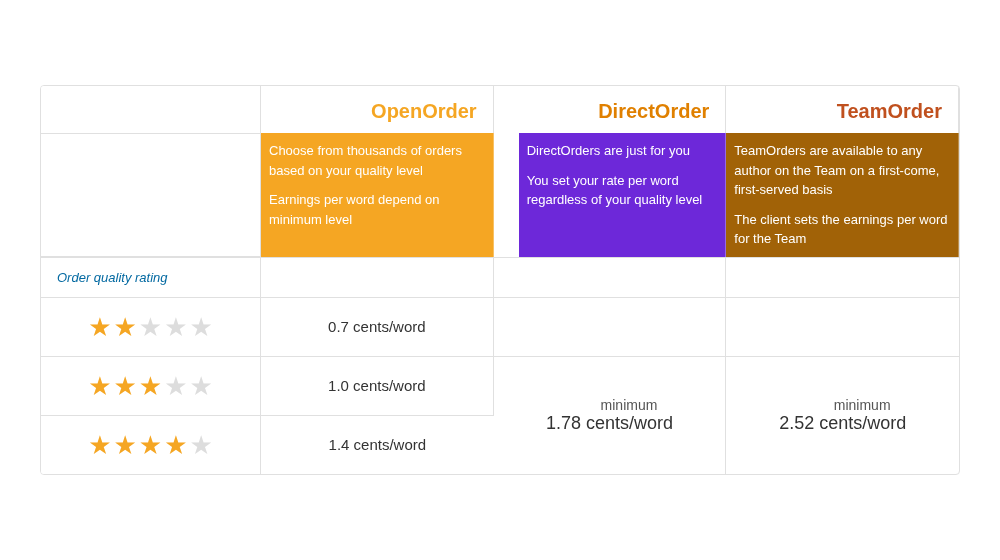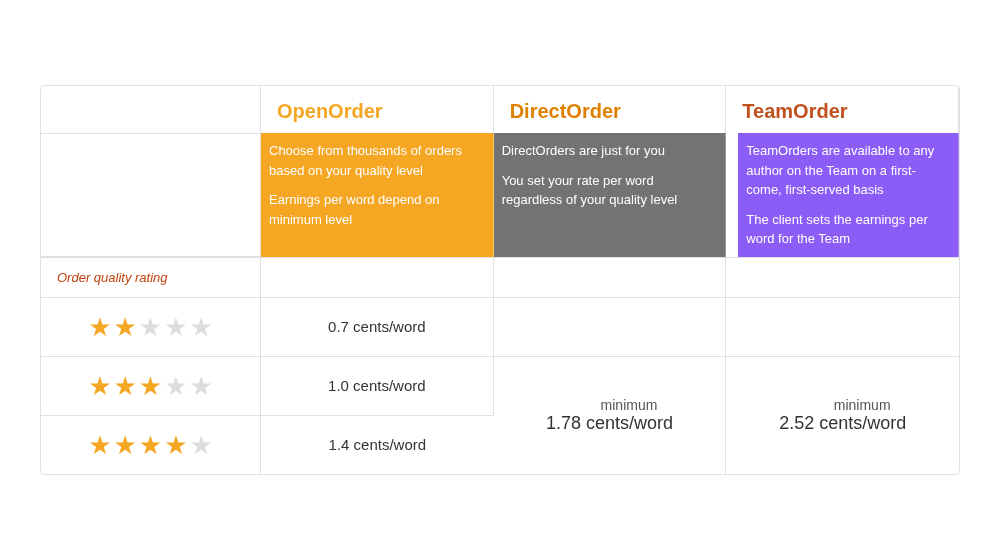--- a/index.html
+++ b/index.html
@@ -25,21 +25,21 @@
     }
 
     
     .header-empty {
       background: #fff;
       border-right: 1px solid #e0e0e0;
     }
 
     .header-cell {
       padding: 14px 16px 10px;
-      text-align: left;
+      text-align: right;
       border-right: 1px solid #e0e0e0;
       font-size: 20px;
       font-weight: bold;
     }
 
     .header-cell:last-child {
       border-right: none;
     }
 
     .header-open { color: #f5a623; }
@@ -60,40 +60,40 @@
       font-size: 13px;
       line-height: 1.5;
       border-right: 1px solid rgba(255,255,255,0.3);
     }
 
     .desc-cell:last-child {
       border-right: none;
     }
 
     .desc-open { background: #f5a623; }
-    .desc-direct { background: #737373; }
-    .desc-team { background: #8b5cf6; margin-left: 12px; }
+    .desc-direct { background: #6d28d9; margin-left: 25px; }
+    .desc-team { background: #a16207; }
 
     .desc-cell p + p {
       margin-top: 10px;
     }
 
     
     .row-label {
       background: #fff;
       border-right: 1px solid #e0e0e0;
       border-top: 1px solid #e0e0e0;
       display: flex;
       align-items: center;
       padding: 0 16px;
     }
 
     .row-label-header {
       font-size: 13px;
-      color: #c2410c;
+      color: #0369a1;
       font-style: italic;
       padding: 12px 16px;
       border-top: 1px solid #e0e0e0;
       border-right: 1px solid #e0e0e0;
       display: flex;
       align-items: flex-end;
     }
 
     .data-cell {
       border-top: 1px solid #e0e0e0;

